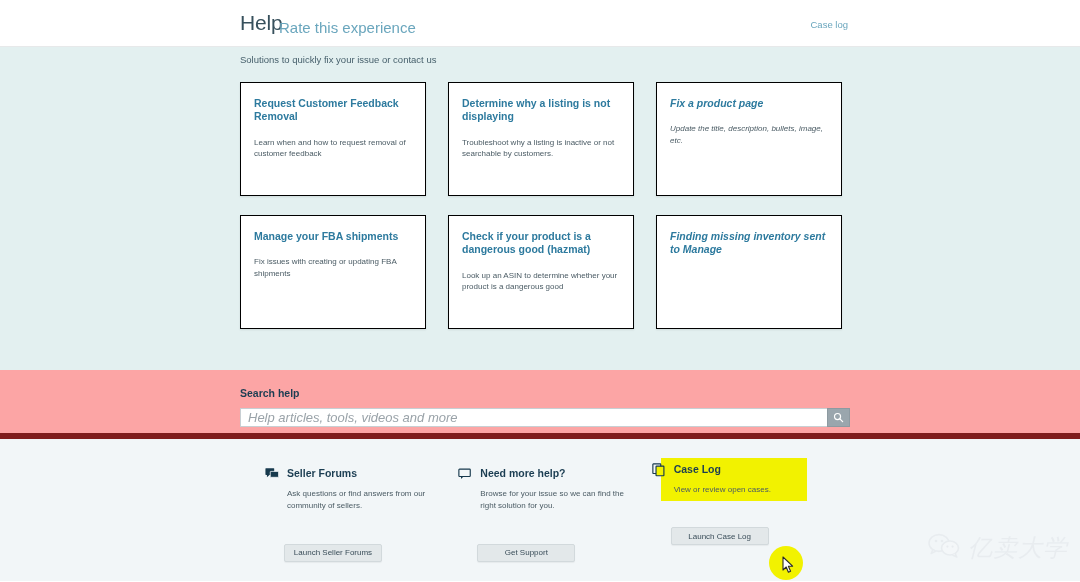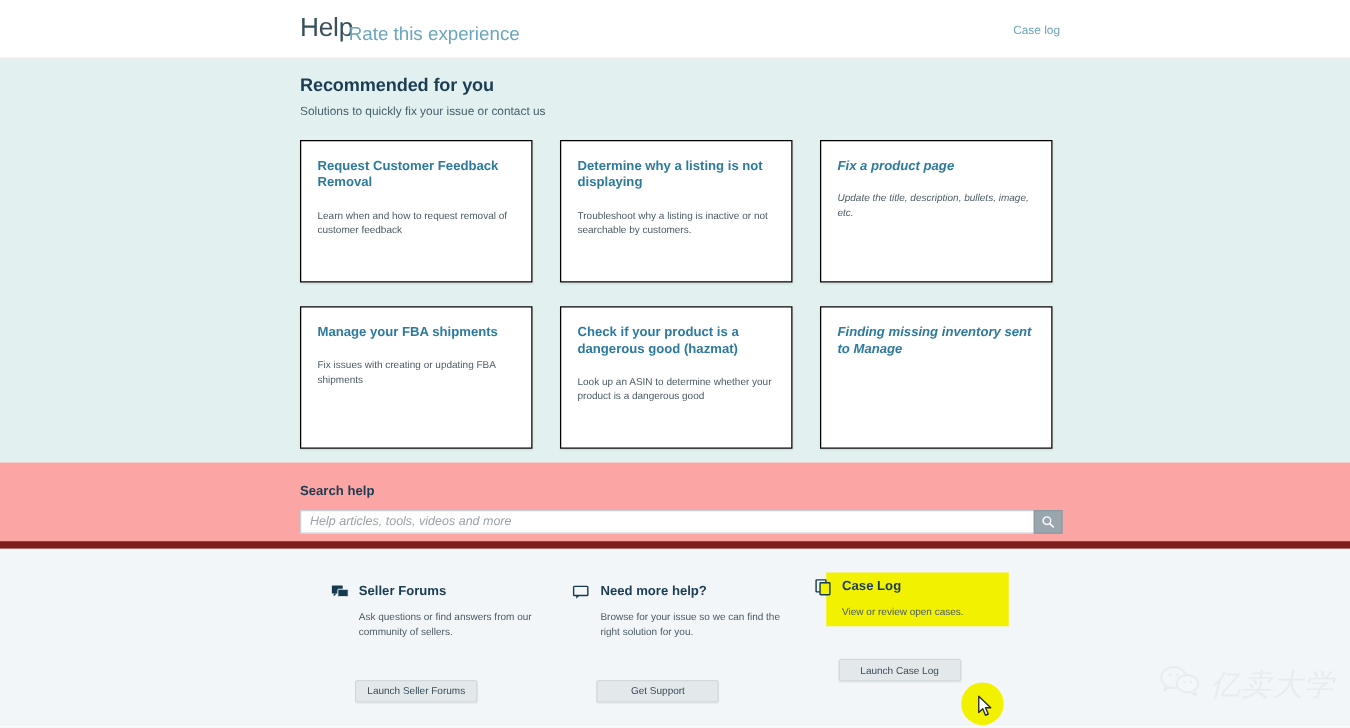--- a/index.html
+++ b/index.html
@@ -138,21 +138,21 @@
     margin-top: 9px;
     width: 610px;
   }
   .search-input {
     flex: 1;
     height: 19px;
     border: 1px solid #c8cfd3;
     border-right: none;
     background: #fff;
     font-family: "Liberation Sans", sans-serif;
-    font-size: 10px;
+    font-size: 13px;
     font-style: italic;
     color: #8c969c;
     padding: 0 7px;
     outline: none;
   }
   .search-input::placeholder {
     color: #9aa3a9;
     font-style: italic;
   }
   .search-btn {
@@ -285,21 +285,20 @@
 <div class="topbar">
   <div class="topbar-inner">
     <div class="help-title">Help</div>
     <div class="rate-link">Rate this experience</div>
     <div class="caselog-link">Case log</div>
   </div>
 </div>
 
 <div class="recommended">
   <div class="rec-inner">
-    <div class="rec-title">Recommended for you</div>
     <div class="rec-sub">Solutions to quickly fix your issue or contact us</div>
 
     <div class="card-grid">
 
       <div class="card">
         <div class="card-title">Request Customer Feedback Removal</div>
         <div class="card-desc">Learn when and how to request removal of customer feedback</div>
       </div>
 
       <div class="card">

